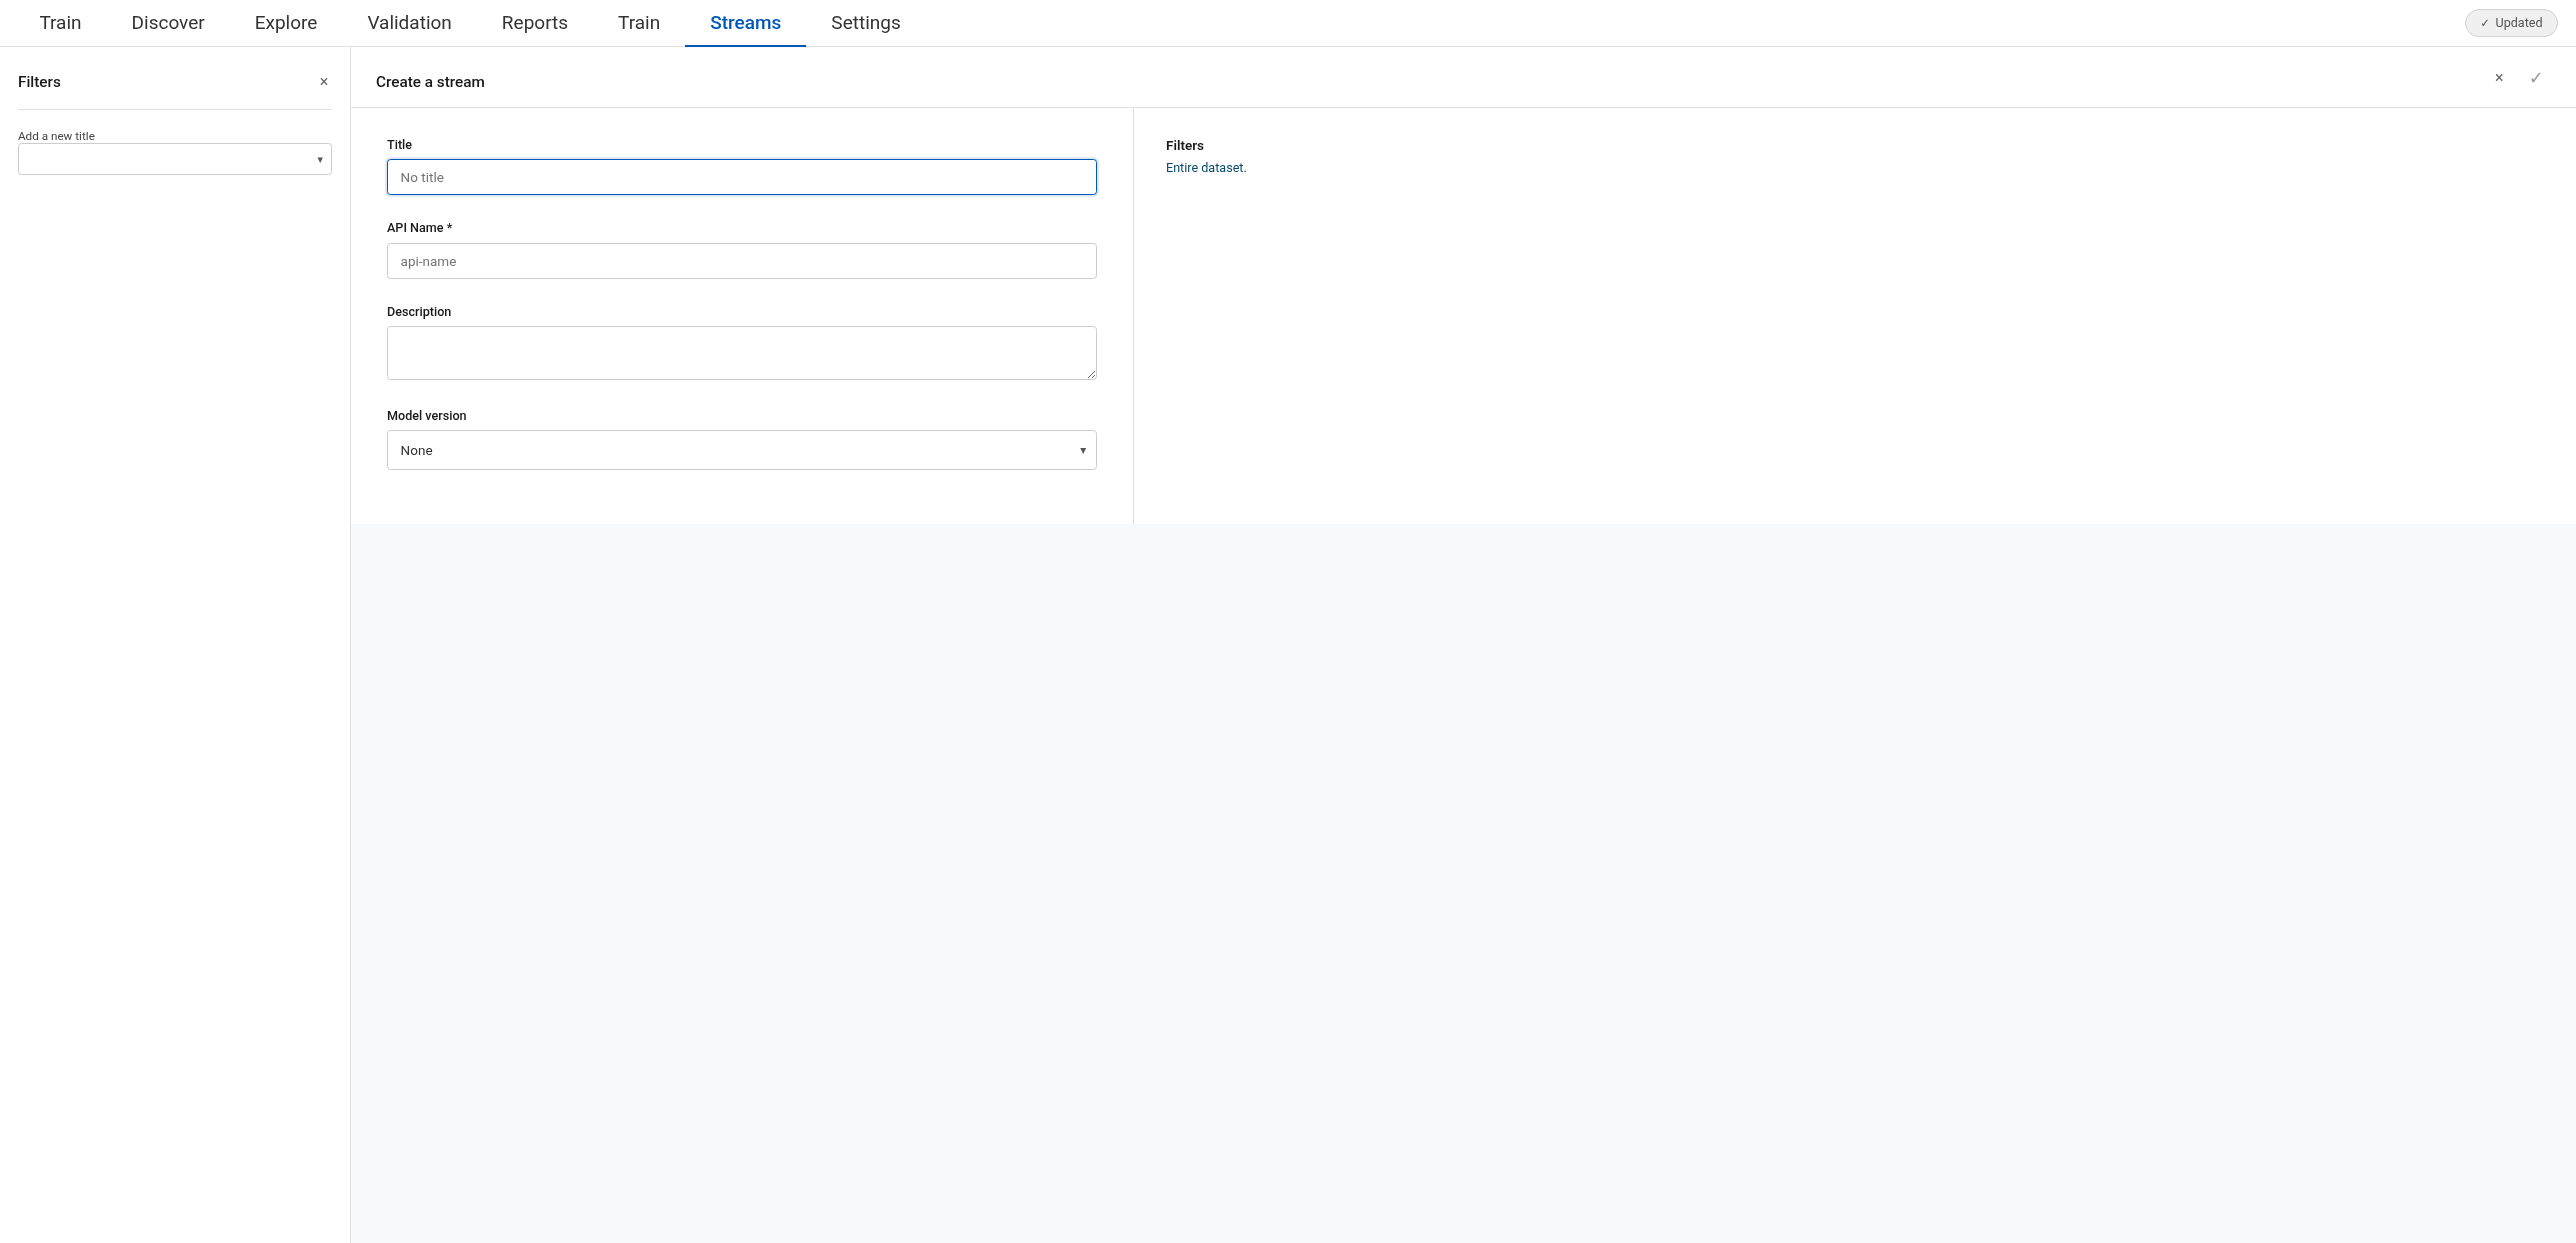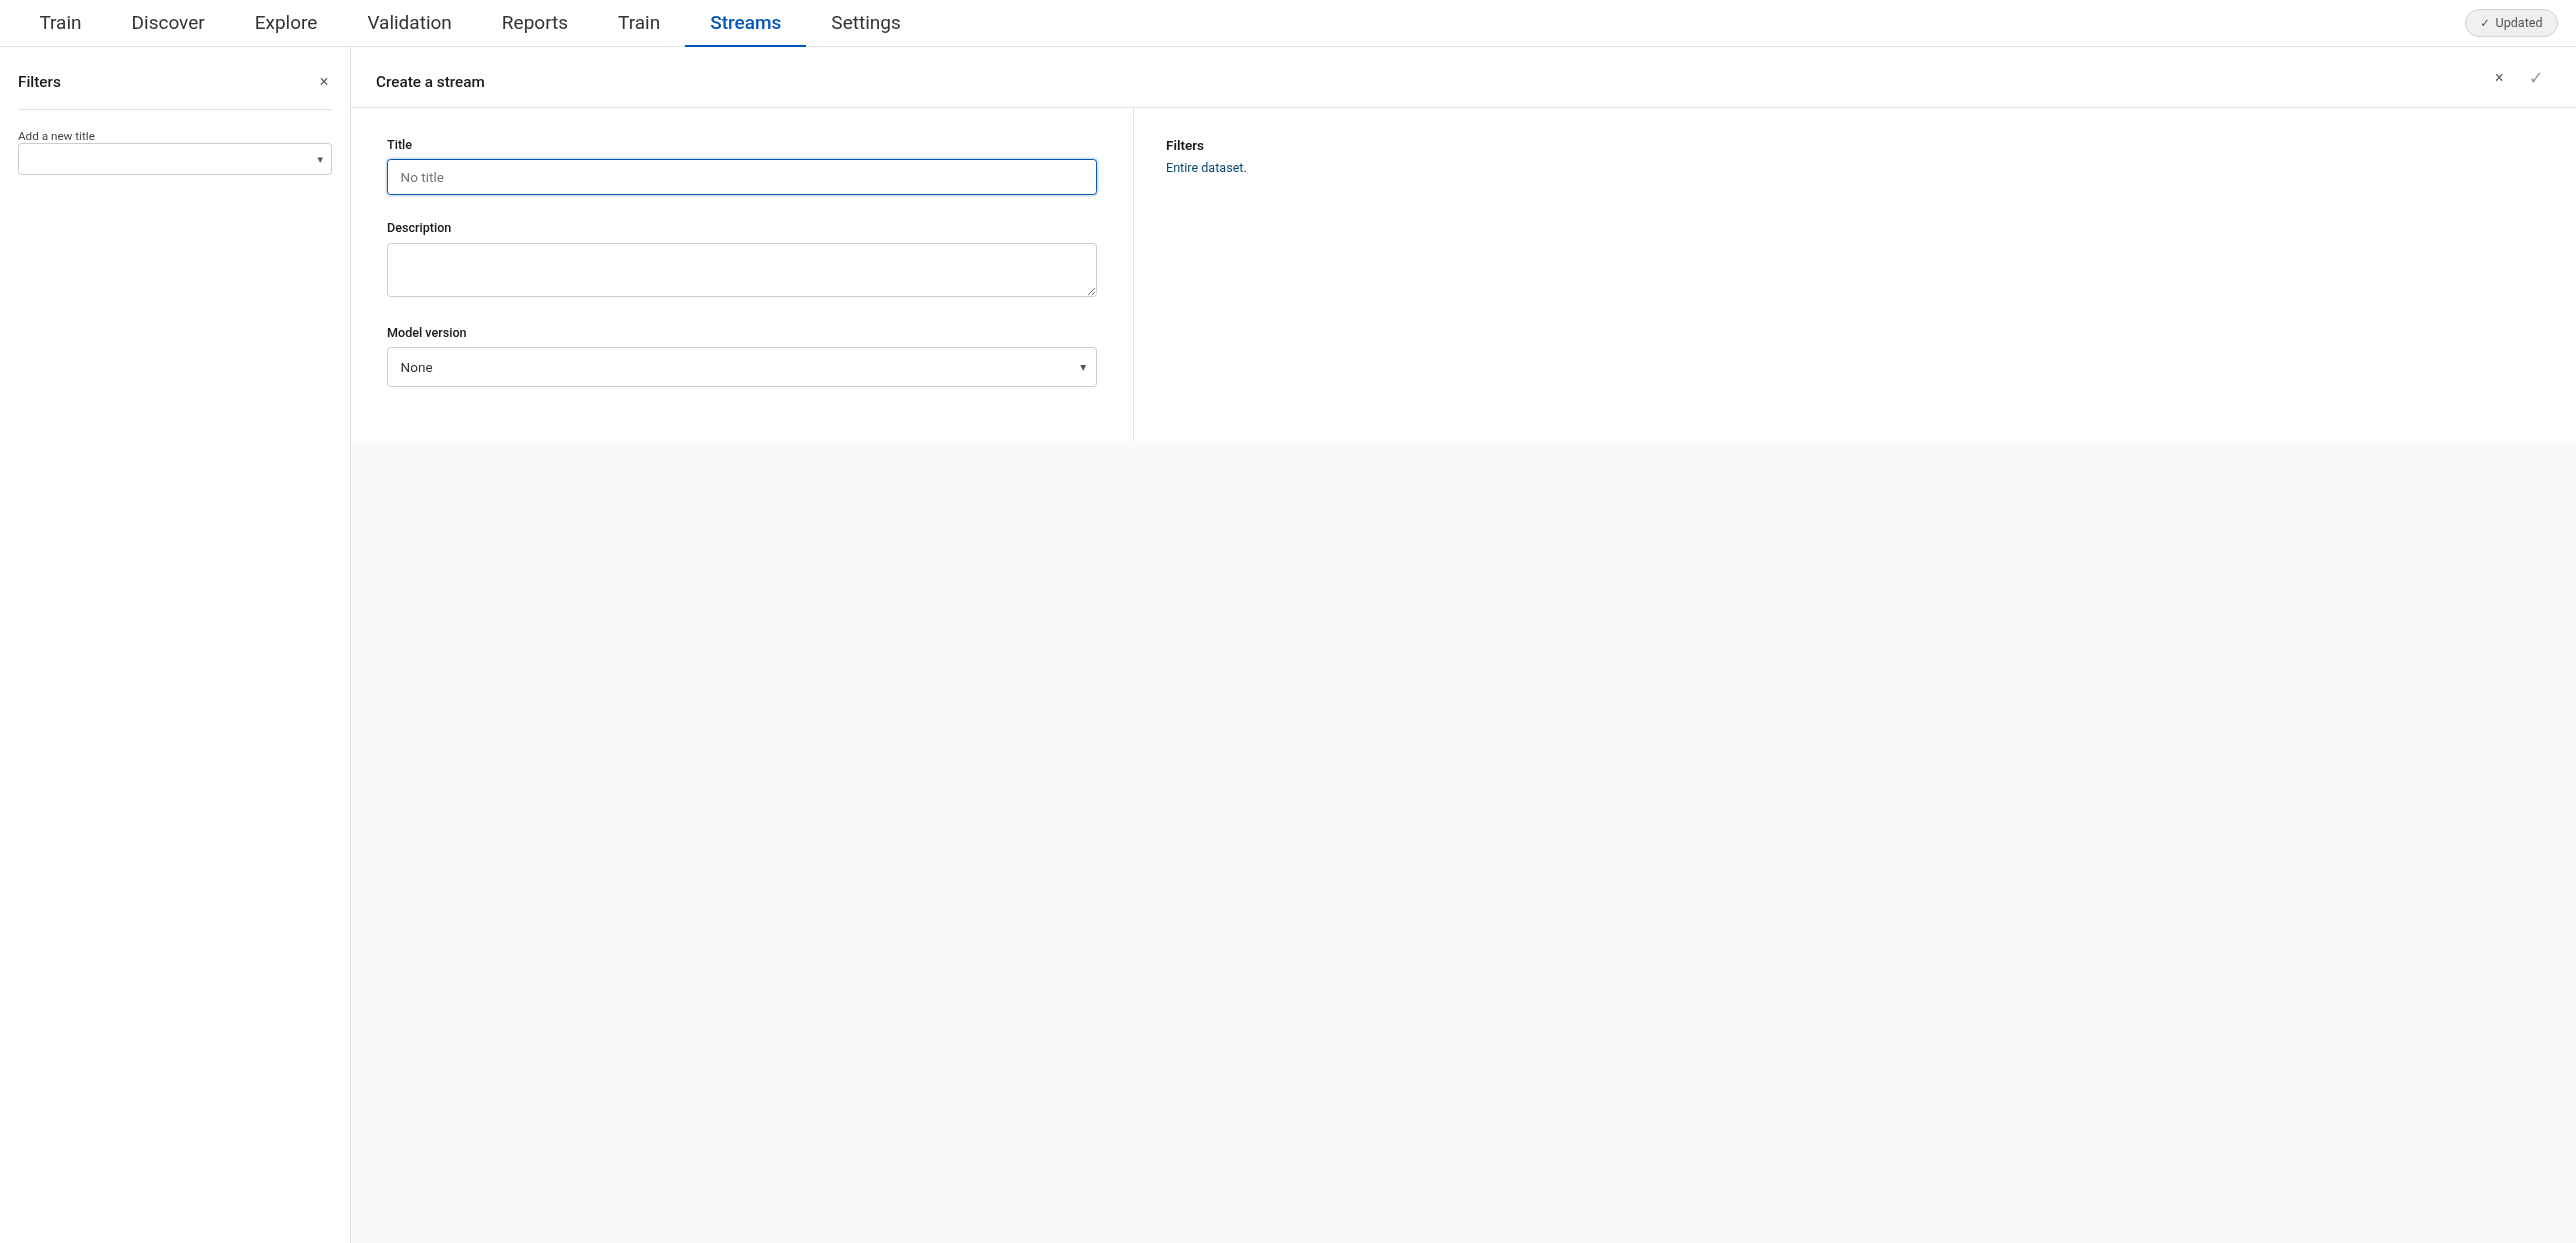--- a/index.html
+++ b/index.html
@@ -372,20 +372,24 @@
 
       <div class="create-stream-body">
 
         <div class="form-section">
 
           <div class="form-group">
             <label class="form-label">Title</label>
             <input type="text" class="form-input active" placeholder="No title" style="">
           </div>
 
+          <div class="form-group">
+            <label class="form-label">API Name *</label>
+            <input type="text" class="form-input" placeholder="api-name" style="">
+          </div>
 
           <div class="form-group">
             <label class="form-label">Description</label>
             <textarea class="form-textarea" style=""></textarea>
           </div>
 
           <div class="form-group">
             <label class="form-label">Model version</label>
             <div class="form-select-wrapper">
               <select class="form-select">

